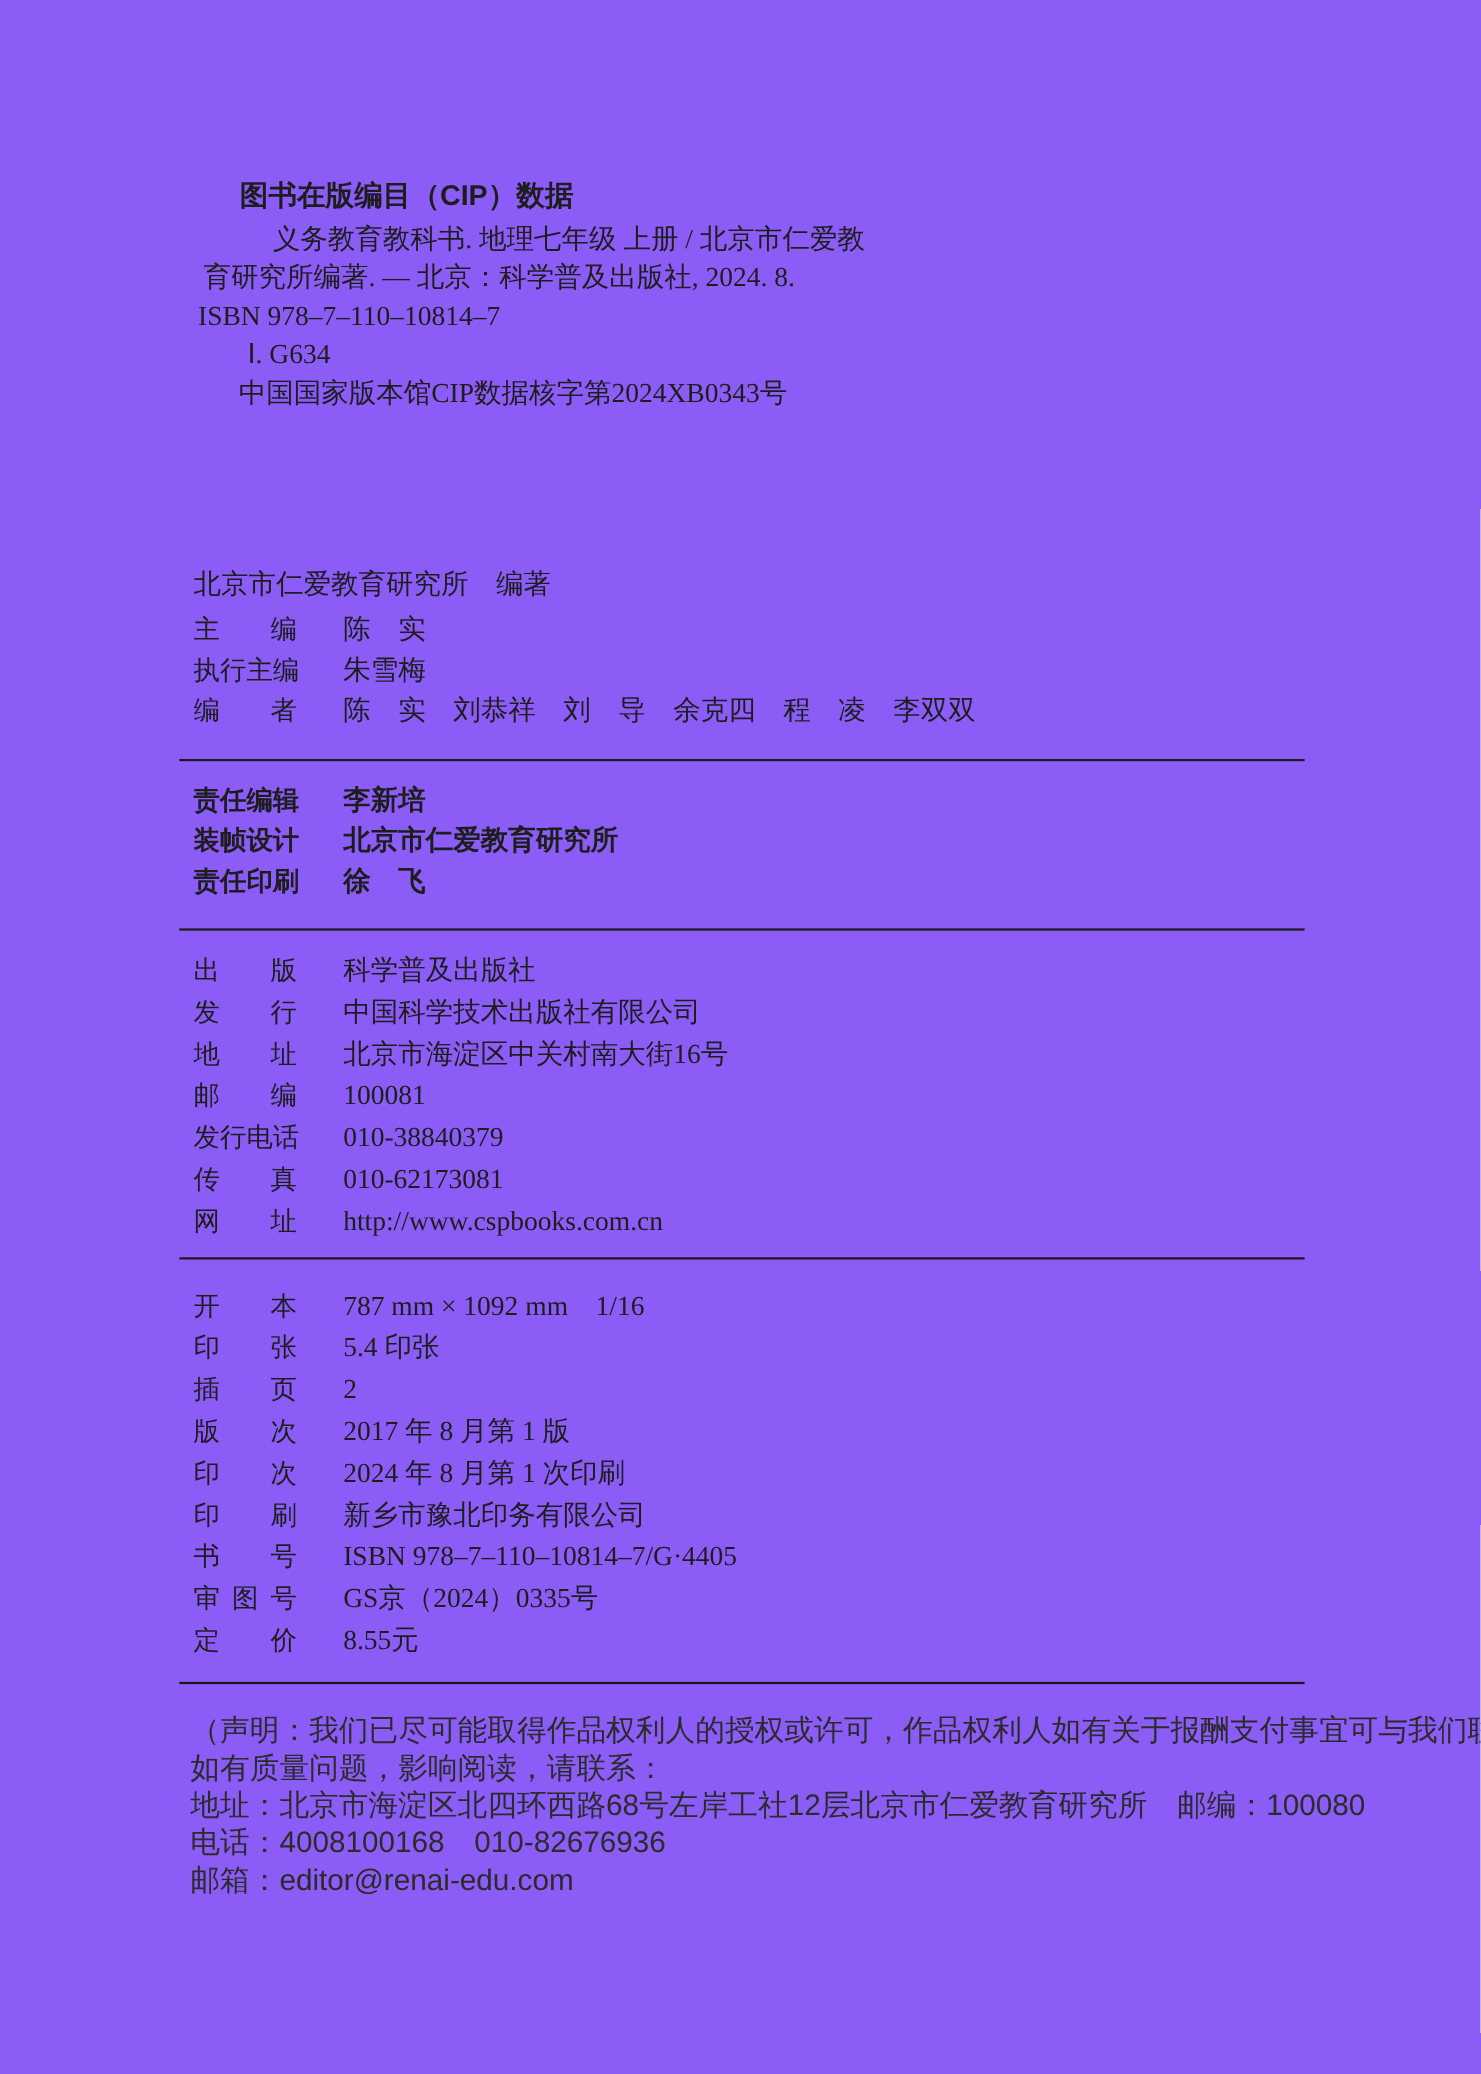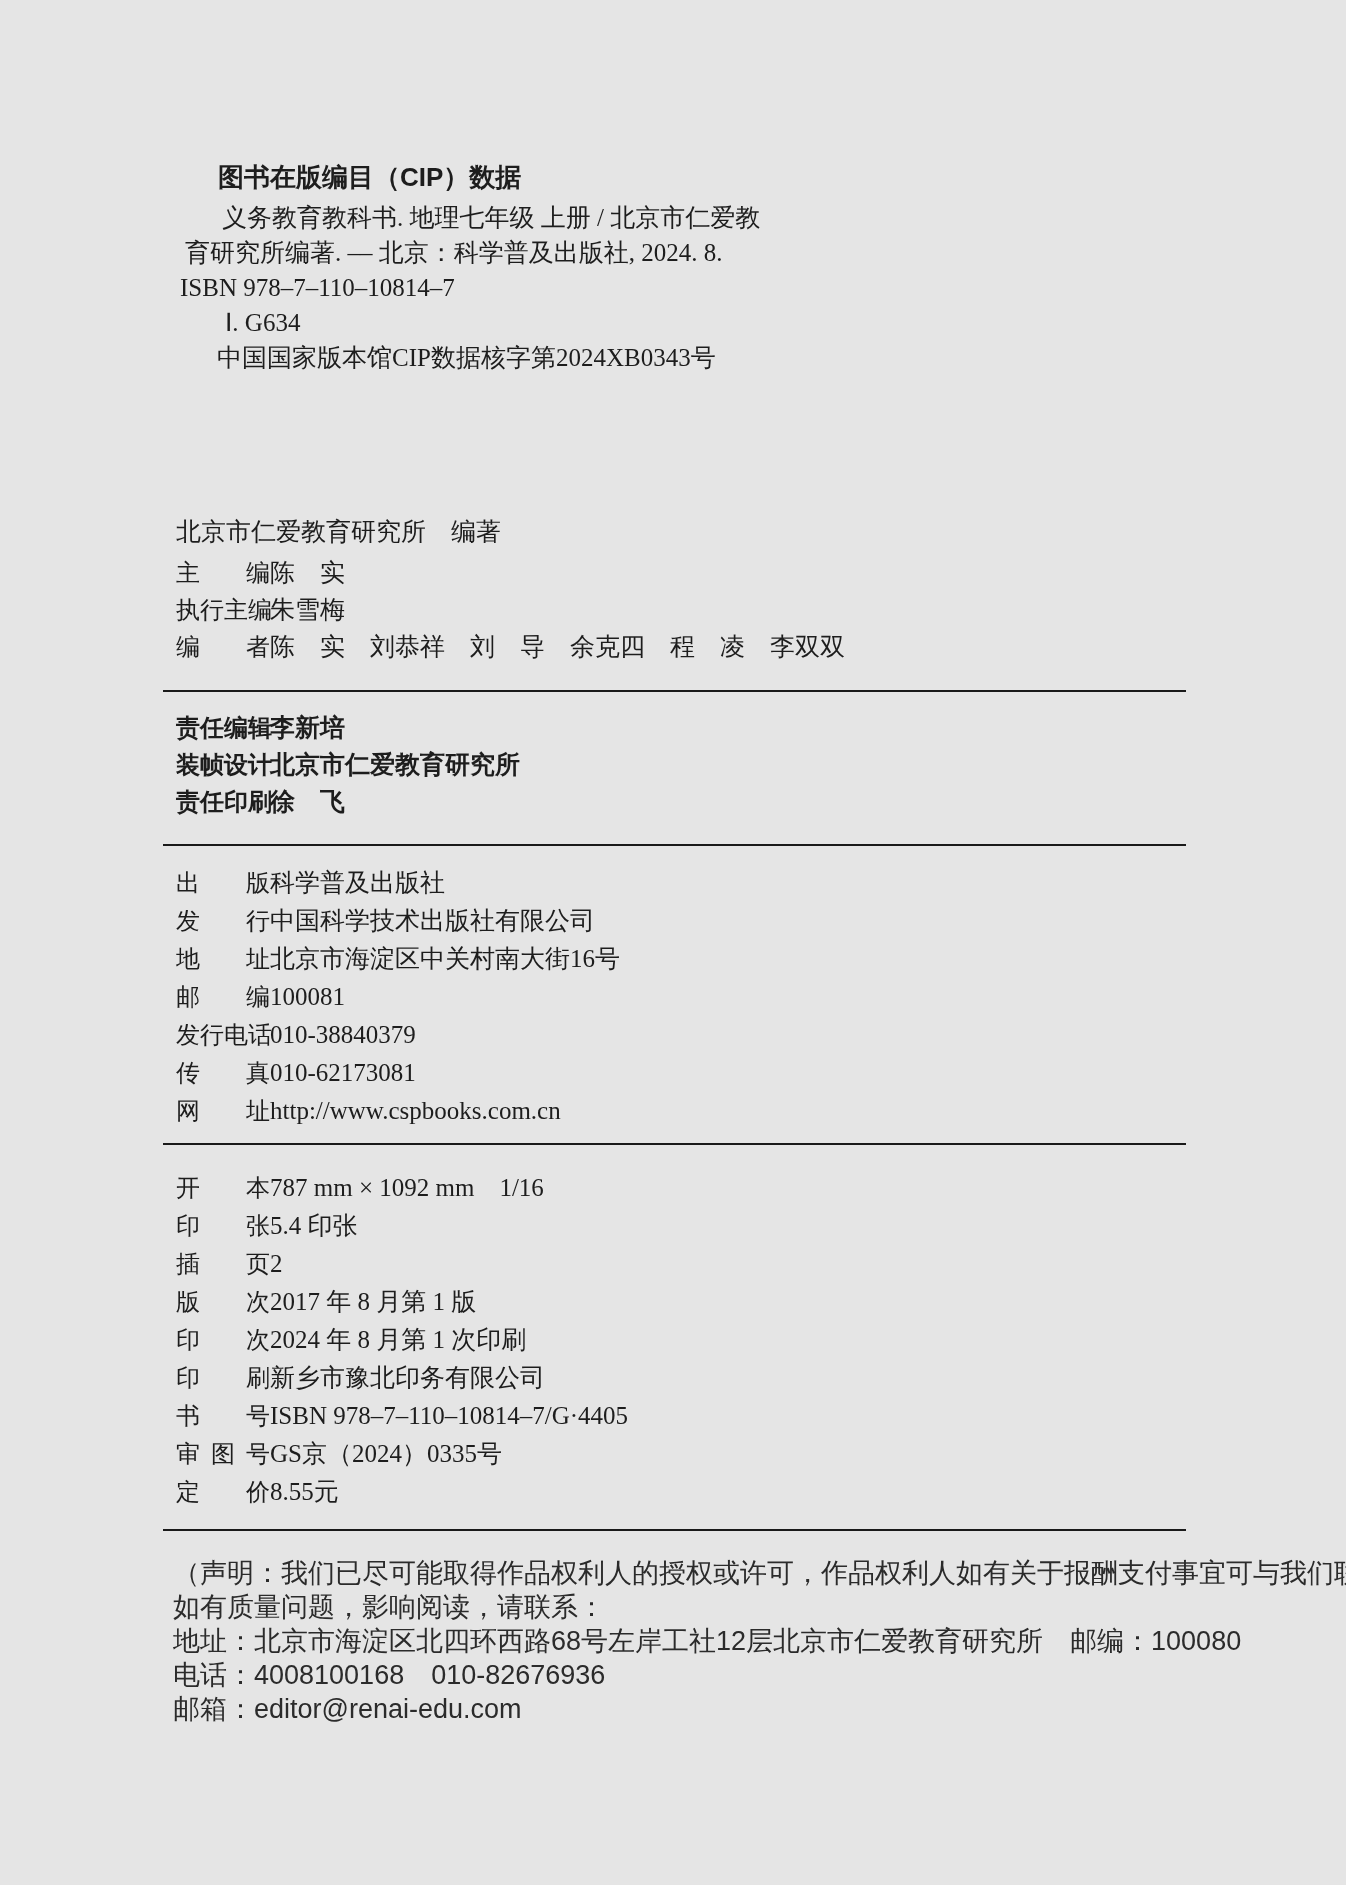--- a/index.html
+++ b/index.html
@@ -1,20 +1,20 @@
 <!DOCTYPE html>
 <html><head>
 <meta charset="utf-8">
 <style>
   html,body{margin:0;padding:0;background:#ffffff;}
   .page{
     position:relative;
     width:1346px;
     height:1885px;
-    background:#e5e5e5;
+    background:#8b5cf6;
     box-sizing:border-box;
     padding:0 0 0 176px;
     overflow:hidden;
     color:#1d1d1d;
     font-family:"Liberation Sans", sans-serif;
   }
   
   .cip-title{
     margin:160px 0 0 42px;
     line-height:35px;
@@ -24,21 +24,21 @@
     white-space:nowrap;
   }
   .cip-lines{margin-top:5px;}
   .cip-line{
     margin:0;
     line-height:35px;
     font-size:25px;
     font-family:"Liberation Serif", serif;
     white-space:nowrap;
   }
-  .cip-line:nth-child(1){margin-left:46px;}
+  .cip-line:nth-child(1){margin-left:72px;}
   .cip-line:nth-child(2){margin-left:9px;}
   .cip-line:nth-child(3){margin-left:4px;}
   .cip-line:nth-child(4){margin-left:49px;}
   .cip-line:nth-child(5){margin-left:41px;}
   
   .byline{
     margin-top:139px;
     line-height:35px;
     font-size:25px;
     font-weight:500;
@@ -56,20 +56,21 @@
     display:inline-block;
     width:94px;
     text-align:justify;
     text-align-last:justify;
     -moz-text-align-last:justify;
     font-size:24px;
     font-family:"Liberation Sans", sans-serif;
     vertical-align:baseline;
   }
   .row-value{
+    margin-left:42px;
     font-size:25px;
     font-family:"Liberation Serif", serif;
   }
   .authors{margin-top:7px;}
   .editors{margin-top:19px;font-weight:bold;}
   .publisher{margin-top:19px;}
   .specs{margin-top:25px;}
   
   .divider{
     border:none;

